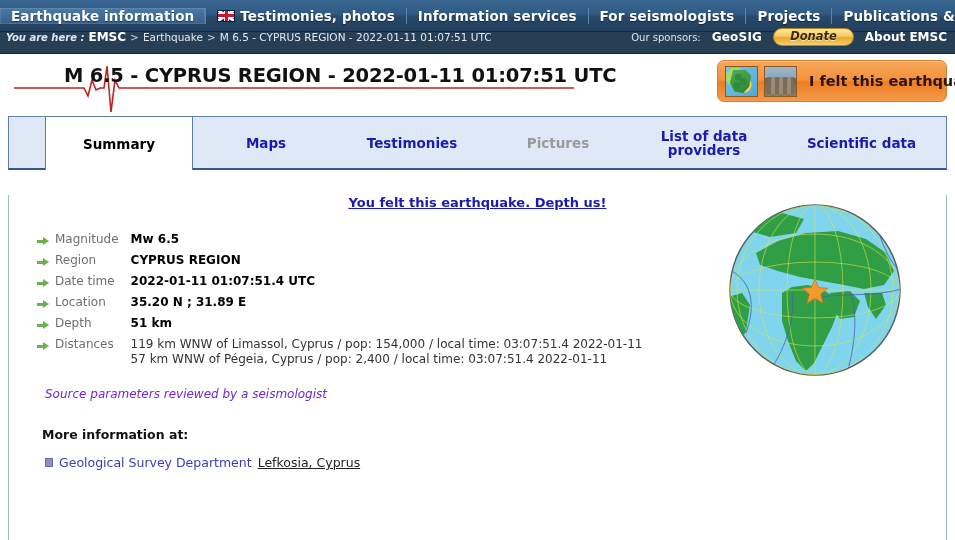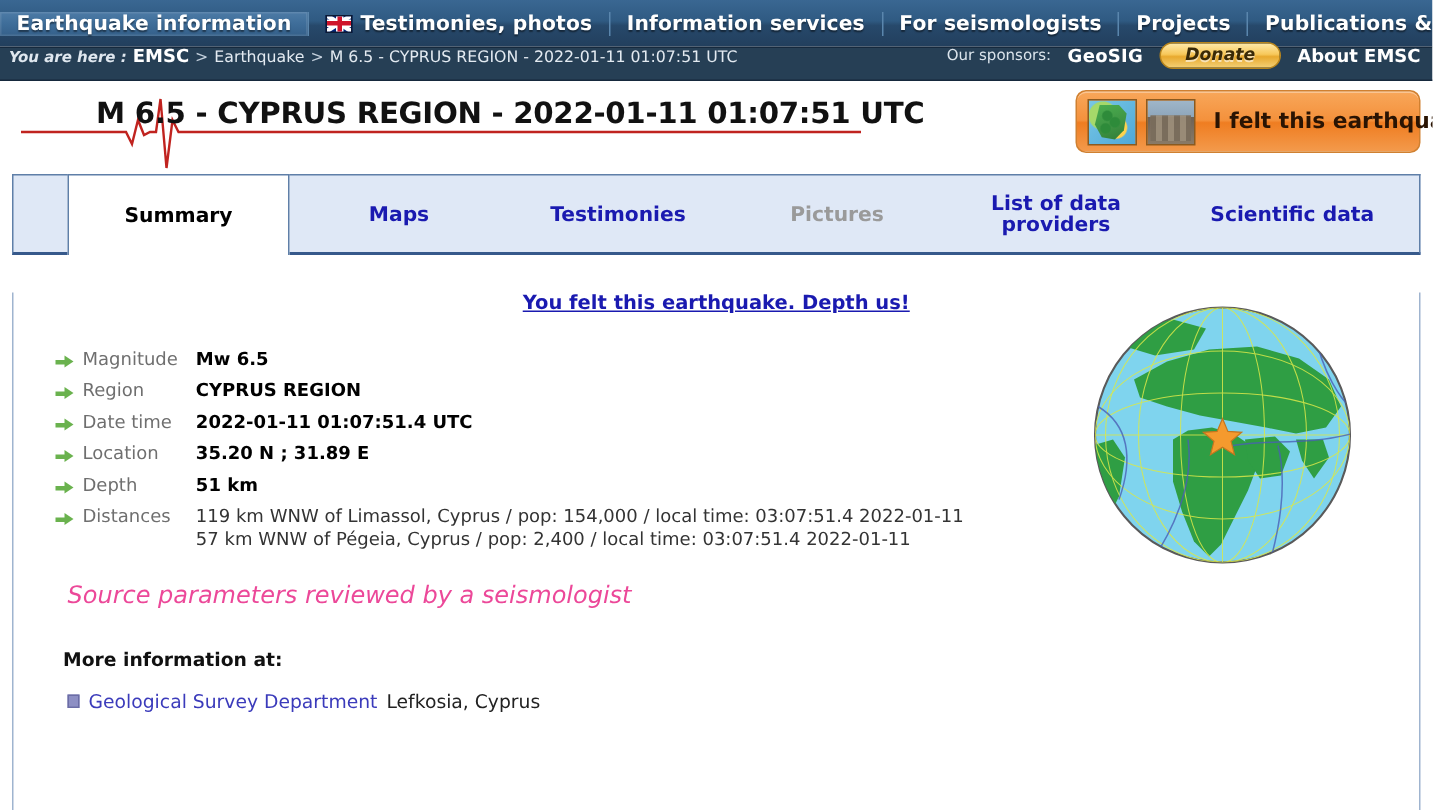--- a/index.html
+++ b/index.html
@@ -313,22 +313,22 @@
     border-left: 6px solid #6ab24e;
     border-top: 4.5px solid transparent;
     border-bottom: 4.5px solid transparent;
   }
   .plabel { color: #6f6f6f; padding-right: 12px !important; white-space: nowrap; font-size: 12px; }
   .pvalue { font-weight: bold; color: #000; font-size: 12px; white-space: nowrap; }
   .pvalue.plain { font-weight: normal; color: #333; line-height: 15px; }
   .reviewed {
     margin: 16px 0 0 36px;
     font-style: italic;
-    font-size: 16px;
-    color: #ec4899;
+    font-size: 12px;
+    color: #6d28d9;
   }
   .moreinfo-h {
     margin: 26px 0 0 33px;
     font-weight: bold;
     font-size: 12.5px;
     color: #111;
   }
   .moreinfo-row {
     margin: 13px 0 0 36px;
     display: flex;
@@ -337,21 +337,21 @@
     font-size: 12.5px;
   }
   .doc-icon {
     width: 8px; height: 9px;
     background: #8d8fc4;
     border: 1px solid #6b6da6;
     box-sizing: border-box;
     flex: 0 0 auto;
   }
   .moreinfo-row a { color: #3b3bbb; text-decoration: none; }
-  .moreinfo-tail { color: #222; }
+  .moreinfo-tail { color: #222; text-decoration: underline; }
 </style>
 </head>
 <body>
 
 <div class="topnav">
   <div class="navitem active">
     <span>Earthquake information</span>
   </div>
   <div class="navitem">
     <span class="ukflag">

